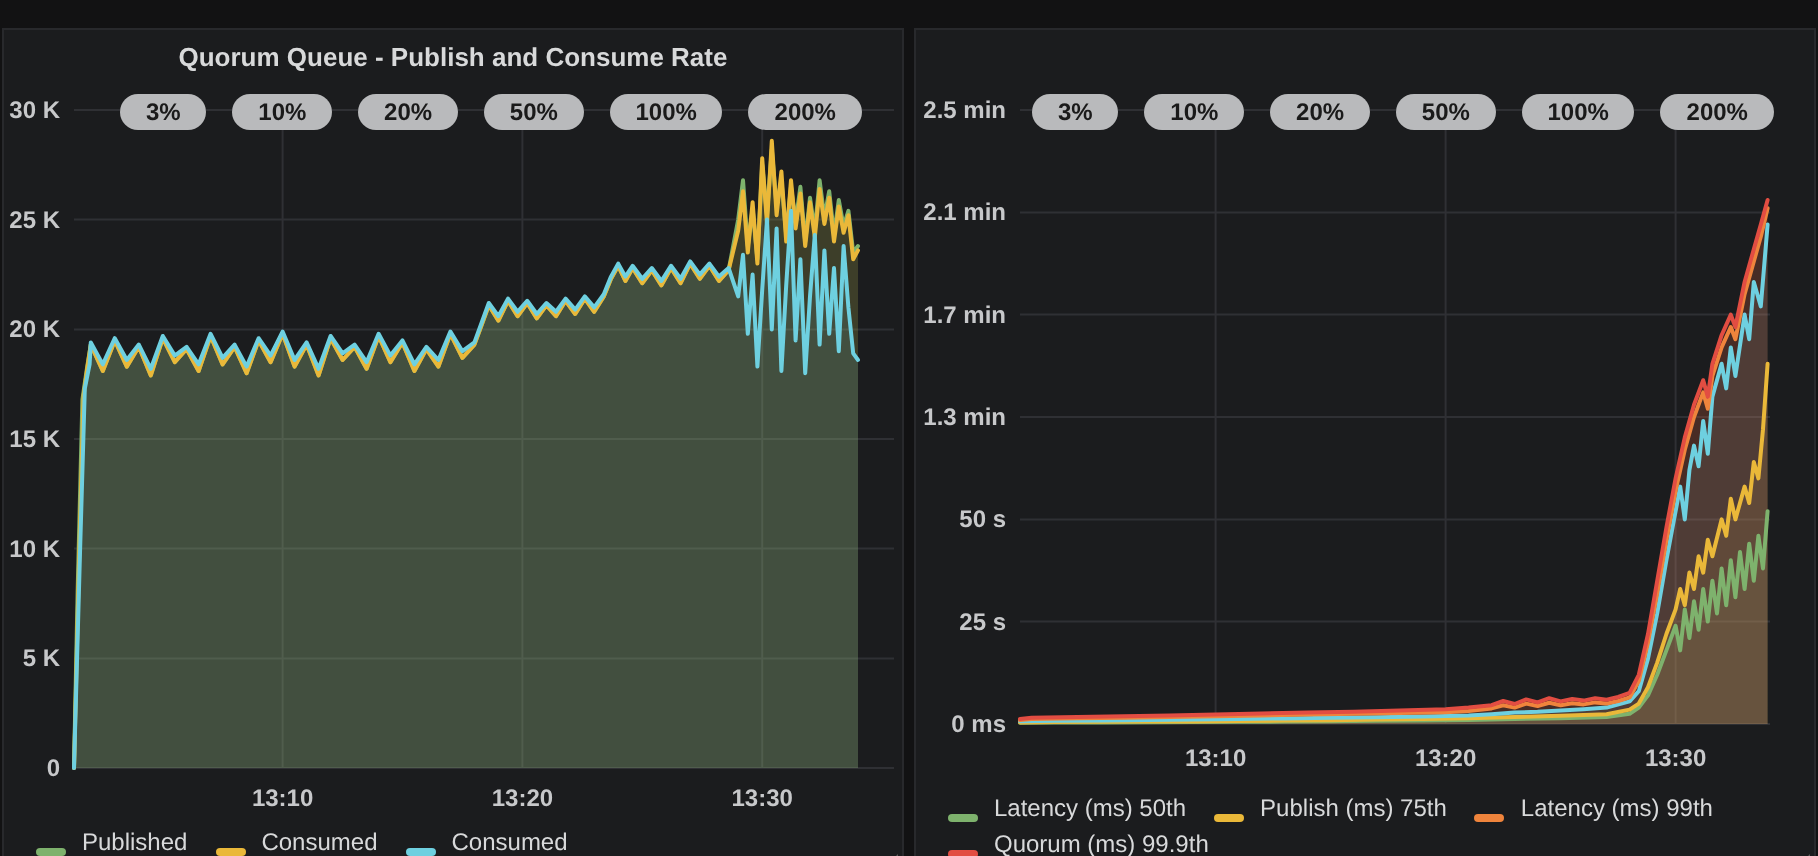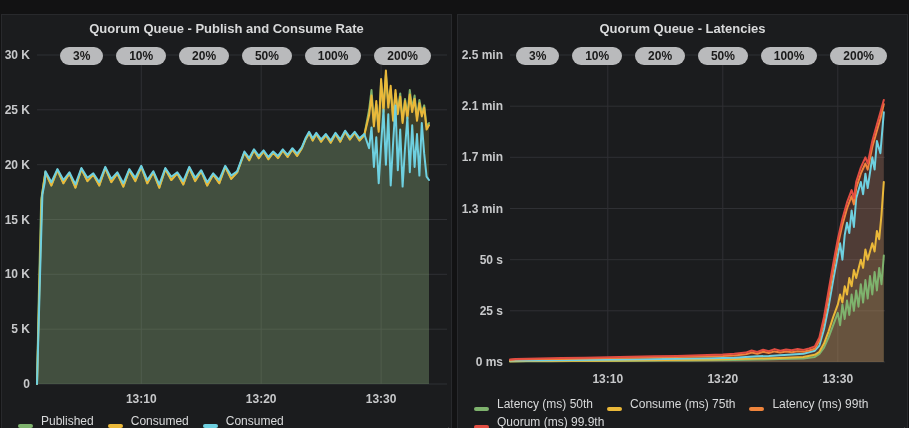--- a/index.html
+++ b/index.html
@@ -96,21 +96,20 @@
       </span>
       <span class="legend-item">
         <i class="dash" style="background: rgb(110, 208, 224);"></i>
         <span class="llabel">Consumed</span>
       </span>
     </div>
   <div class="resize-handle"></div>
 </div>
 
 <div class="panel" id="panel-lat">
-  <div class="panel-title">Quorum Queue - Latencies</div>
   <div class="pill-row">
       <span class="pill">3%</span>
       <span class="pill">10%</span>
       <span class="pill">20%</span>
       <span class="pill">50%</span>
       <span class="pill">100%</span>
       <span class="pill">200%</span>
     </div>
   <svg class="chart" width="451" height="425" viewBox="0 0 451 425">
       <line x1="52" y1="40.0" x2="427" y2="40.0" class="grid"></line>
@@ -144,21 +143,21 @@
       <path d="M52.0 345.0L57.8 344.5L80.8 344.1L103.8 343.9L126.8 343.5L149.8 343.1L172.8 342.7L195.8 342.3L218.8 341.9L241.8 341.5L264.8 341.1L276.3 340.5L287.8 339.2L293.6 337.6L299.3 338.8L305.1 336.8L310.8 338.0L316.6 336.4L322.3 337.6L328.1 336.6L333.8 337.2L339.6 336.2L345.3 336.8L351.1 335.5L356.8 333.7L361.4 325.5L366.0 306.1L370.6 281.5L375.2 254.9L379.8 230.3L384.4 209.9L389.0 193.5L393.6 181.2L395.9 189.4L398.2 173.0L402.8 158.7L407.4 148.5L409.7 154.6L414.3 132.1L418.9 115.7L422.4 103.4L425.8 89.1" fill="none" stroke="#EF843C" stroke-width="2" stroke-linejoin="round" stroke-linecap="round"></path>
       <path d="M52.0 344.5L57.8 343.9L80.8 343.5L103.8 343.1L126.8 342.7L149.8 342.3L172.8 341.7L195.8 341.3L218.8 340.9L241.8 340.2L264.8 339.6L276.3 338.8L287.8 337.6L293.6 335.5L299.3 337.0L305.1 334.7L310.8 336.2L316.6 334.1L322.3 335.7L328.1 334.5L333.8 335.3L339.6 334.1L345.3 334.9L351.1 333.5L356.8 331.4L361.4 322.4L366.0 302.0L370.6 275.4L375.2 248.8L379.8 224.2L384.4 203.7L389.0 187.4L393.6 175.1L395.9 183.3L398.2 166.9L402.8 152.6L407.4 142.3L409.7 148.5L414.3 126.0L418.9 109.6L422.4 97.3L425.8 85.0" fill="none" stroke="#E24D42" stroke-width="2" stroke-linejoin="round" stroke-linecap="round"></path>
     </svg>
   <div class="legend" style="top: 382px; width: 440px;">
       <span class="legend-item">
         <i class="dash" style="background: rgb(126, 178, 109);"></i>
         <span class="llabel">Latency (ms) 50th</span>
       </span>
       <span class="legend-item">
         <i class="dash" style="background: rgb(234, 184, 57);"></i>
-        <span class="llabel">Consume (ms) 75th</span>
+        <span class="llabel">Publish (ms) 75th</span>
       </span>
       <span class="legend-item">
         <i class="dash" style="background: rgb(239, 132, 60);"></i>
         <span class="llabel">Latency (ms) 99th</span>
       </span>
       <span class="legend-item">
         <i class="dash" style="background: rgb(226, 77, 66);"></i>
         <span class="llabel">Quorum (ms) 99.9th</span>
       </span>
     </div>

